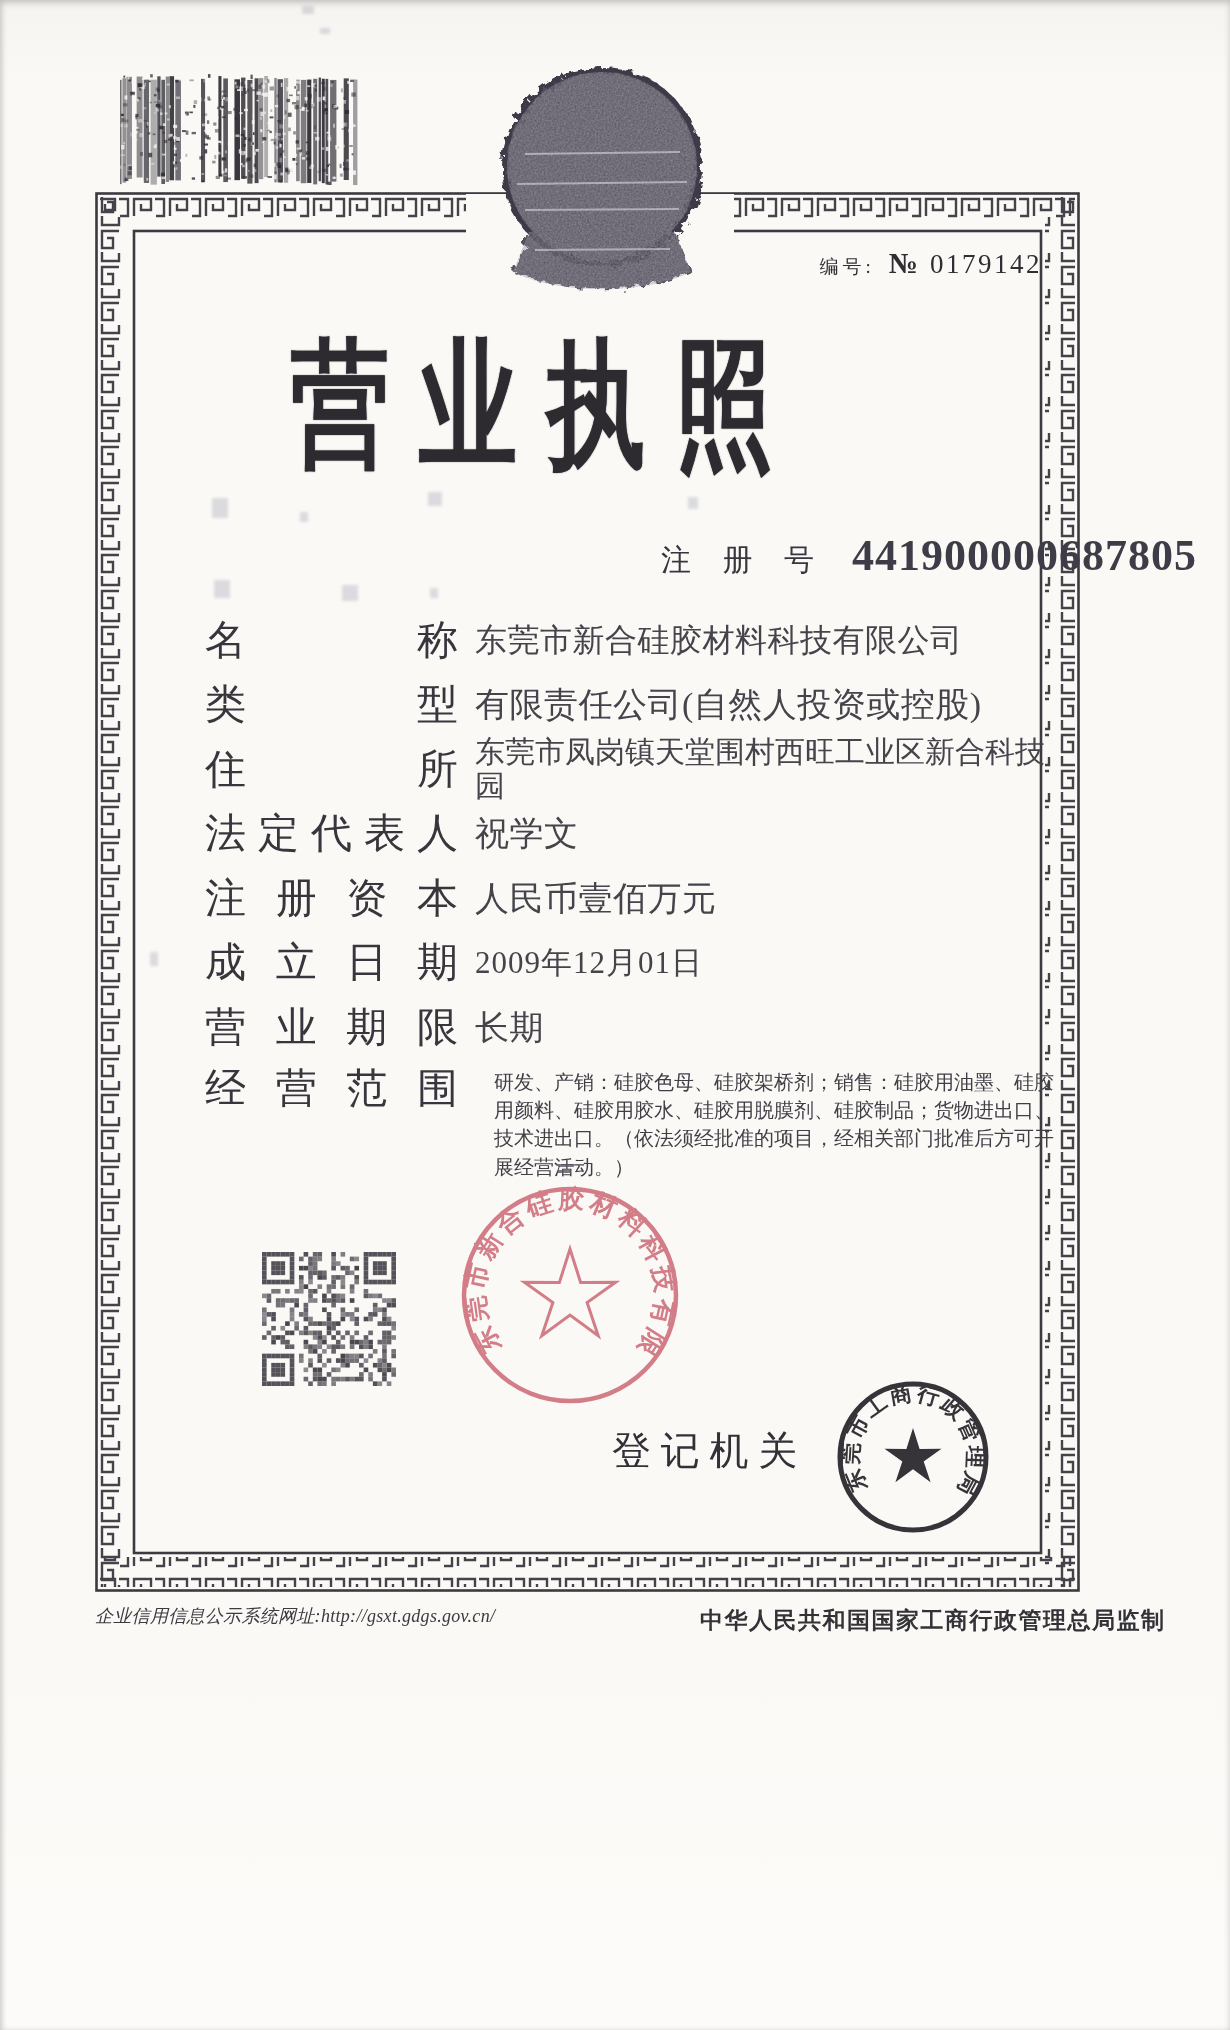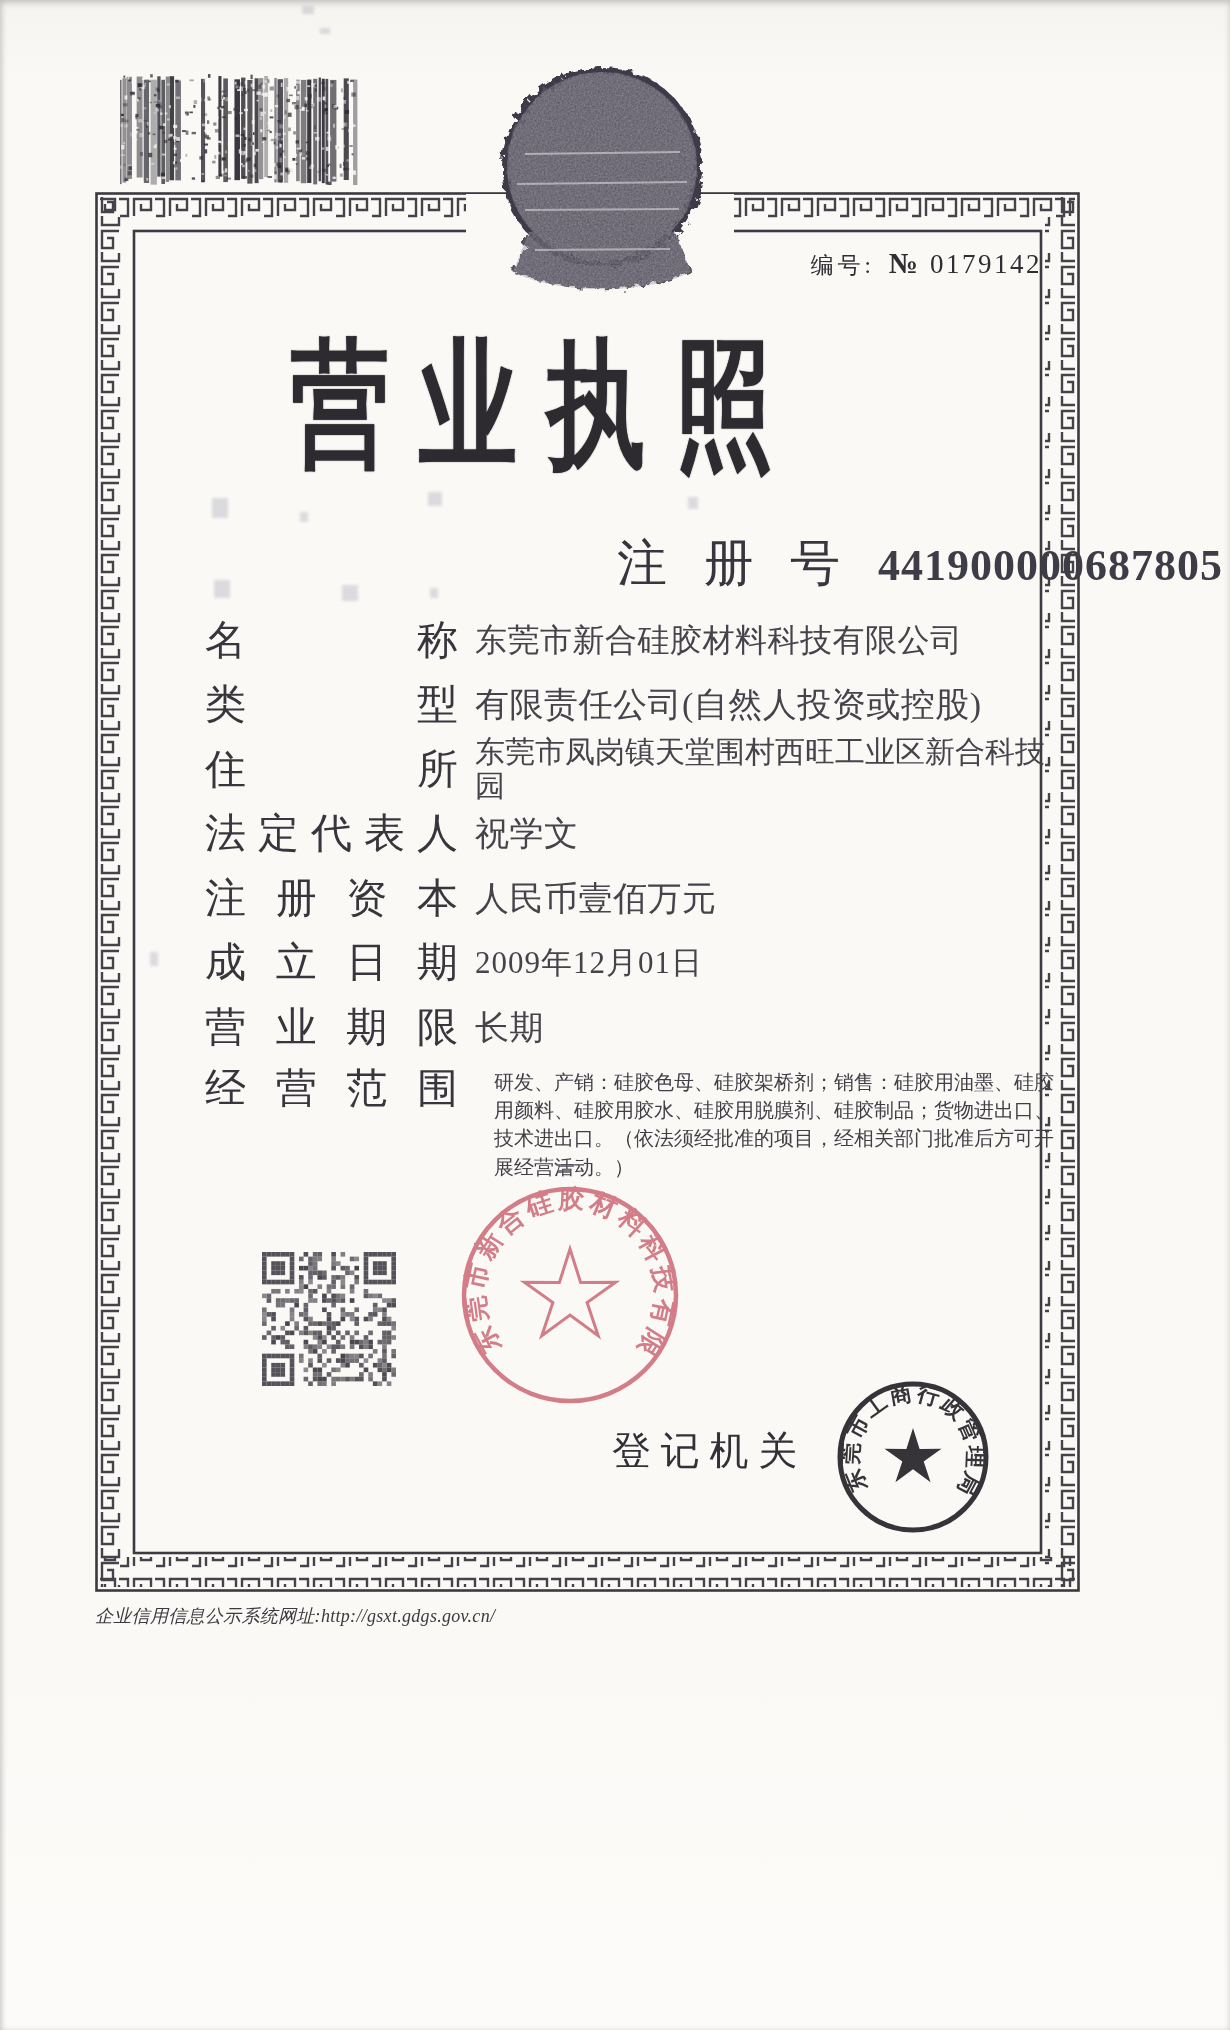--- a/index.html
+++ b/index.html
@@ -9,29 +9,29 @@
         box-shadow:inset 0 3px 6px rgba(120,120,118,.35), inset 3px 0 5px rgba(140,140,138,.18);}
   .abs{position:absolute;}
   
   #barcode{left:118px;top:70px;width:240px;height:115px;}
   #emblem{left:495px;top:64px;width:214px;height:234px;z-index:3;}
   .emblem-patch{left:466px;top:194px;width:268px;height:42px;background:#faf9f6;z-index:2;}
   
   #frame{left:95px;top:192px;width:985px;height:1400px;z-index:1;}
   
   .serial{top:247px;left:640px;width:402px;text-align:right;color:#2f2e33;white-space:nowrap;z-index:4;}
-  .serial .lbl{font-size:23px;letter-spacing:4px;}
+  .serial .lbl{font-size:19px;letter-spacing:4px;}
   .serial .no{font-size:29px;font-weight:bold;margin-left:10px;}
   .serial .num{font-size:27px;letter-spacing:2.5px;margin-left:8px;font-weight:500;}
   #title{left:290px;top:344px;width:484px;height:142px;display:flex;justify-content:space-between;
          font-size:100px;font-weight:900;color:#2d2b30;z-index:4;
          text-shadow:0 0 1px #2d2b30;}
   #title span{display:inline-block;transform:scale(.98,1.38);transform-origin:center 55%;}
   .regline{top:530px;left:617px;white-space:nowrap;z-index:4;color:#37363e;}
-  .regline .lbl{font-size:50px;letter-spacing:12px;font-weight:500;}
+  .regline .lbl{font-size:30px;letter-spacing:12px;font-weight:500;margin-left:44px;}
   .regline .val{font-size:44px;letter-spacing:1px;margin-left:22px;font-weight:700;color:#3e3d47;}
   
   #fields{left:205px;top:608px;width:860px;z-index:4;}
   .field-row{display:flex;align-items:center;height:64.5px;}
   .field-row:last-child{height:auto;align-items:flex-start;padding-top:6px;}
   .field-label{width:253px;display:flex;justify-content:space-between;flex:none;
                font-size:41px;font-weight:500;color:#38363c;line-height:1.1;}
   .field-value{margin-left:17px;font-size:34px;color:#45444b;letter-spacing:.5px;line-height:1.15;}
   .field-row:nth-child(1) .field-value{font-size:32px;letter-spacing:.5px;}
   .field-row:nth-child(3) .field-value{font-size:30px;letter-spacing:0;}
@@ -1062,20 +1062,21 @@
         <path id="blkArc" d="M35,111.5 A55,55 0 1 1 125,111.5" fill="none"></path>
       </defs>
     <circle cx="80" cy="81" r="73" fill="none" stroke-width="5" stroke="#26242a"></circle>
     <path d="M80,52 L86.6,72.9 L108.5,72.8 L90.7,85.5 L97.6,106.3 L80,93.3 L62.4,106.3 L69.3,85.5 L51.5,72.8 L73.4,72.9 Z" fill="#26242a"></path>
     <text font-size="22" font-weight="600" letter-spacing="2.5" fill="#26242a">
       <textPath href="#blkArc">东莞市工商行政管理局</textPath>
     </text>
   </svg>
 
   <div class="abs footer-left">企业信用信息公示系统网址:http://gsxt.gdgs.gov.cn/</div>
+  <div class="abs footer-right">中华人民共和国国家工商行政管理总局监制</div>
 
   <div class="abs smudge" style="left:212px;top:498px;width:16px;height:20px;"></div>
   <div class="abs smudge" style="left:300px;top:512px;width:8px;height:10px;"></div>
   <div class="abs smudge" style="left:428px;top:492px;width:14px;height:14px;"></div>
   <div class="abs smudge" style="left:688px;top:497px;width:10px;height:12px;"></div>
   <div class="abs smudge" style="left:214px;top:580px;width:16px;height:18px;"></div>
   <div class="abs smudge" style="left:342px;top:585px;width:16px;height:16px;"></div>
   <div class="abs smudge" style="left:430px;top:588px;width:8px;height:10px;"></div>
   <div class="abs smudge" style="left:150px;top:952px;width:8px;height:14px;"></div>
   <div class="abs smudge" style="left:302px;top:6px;width:12px;height:8px;"></div>

